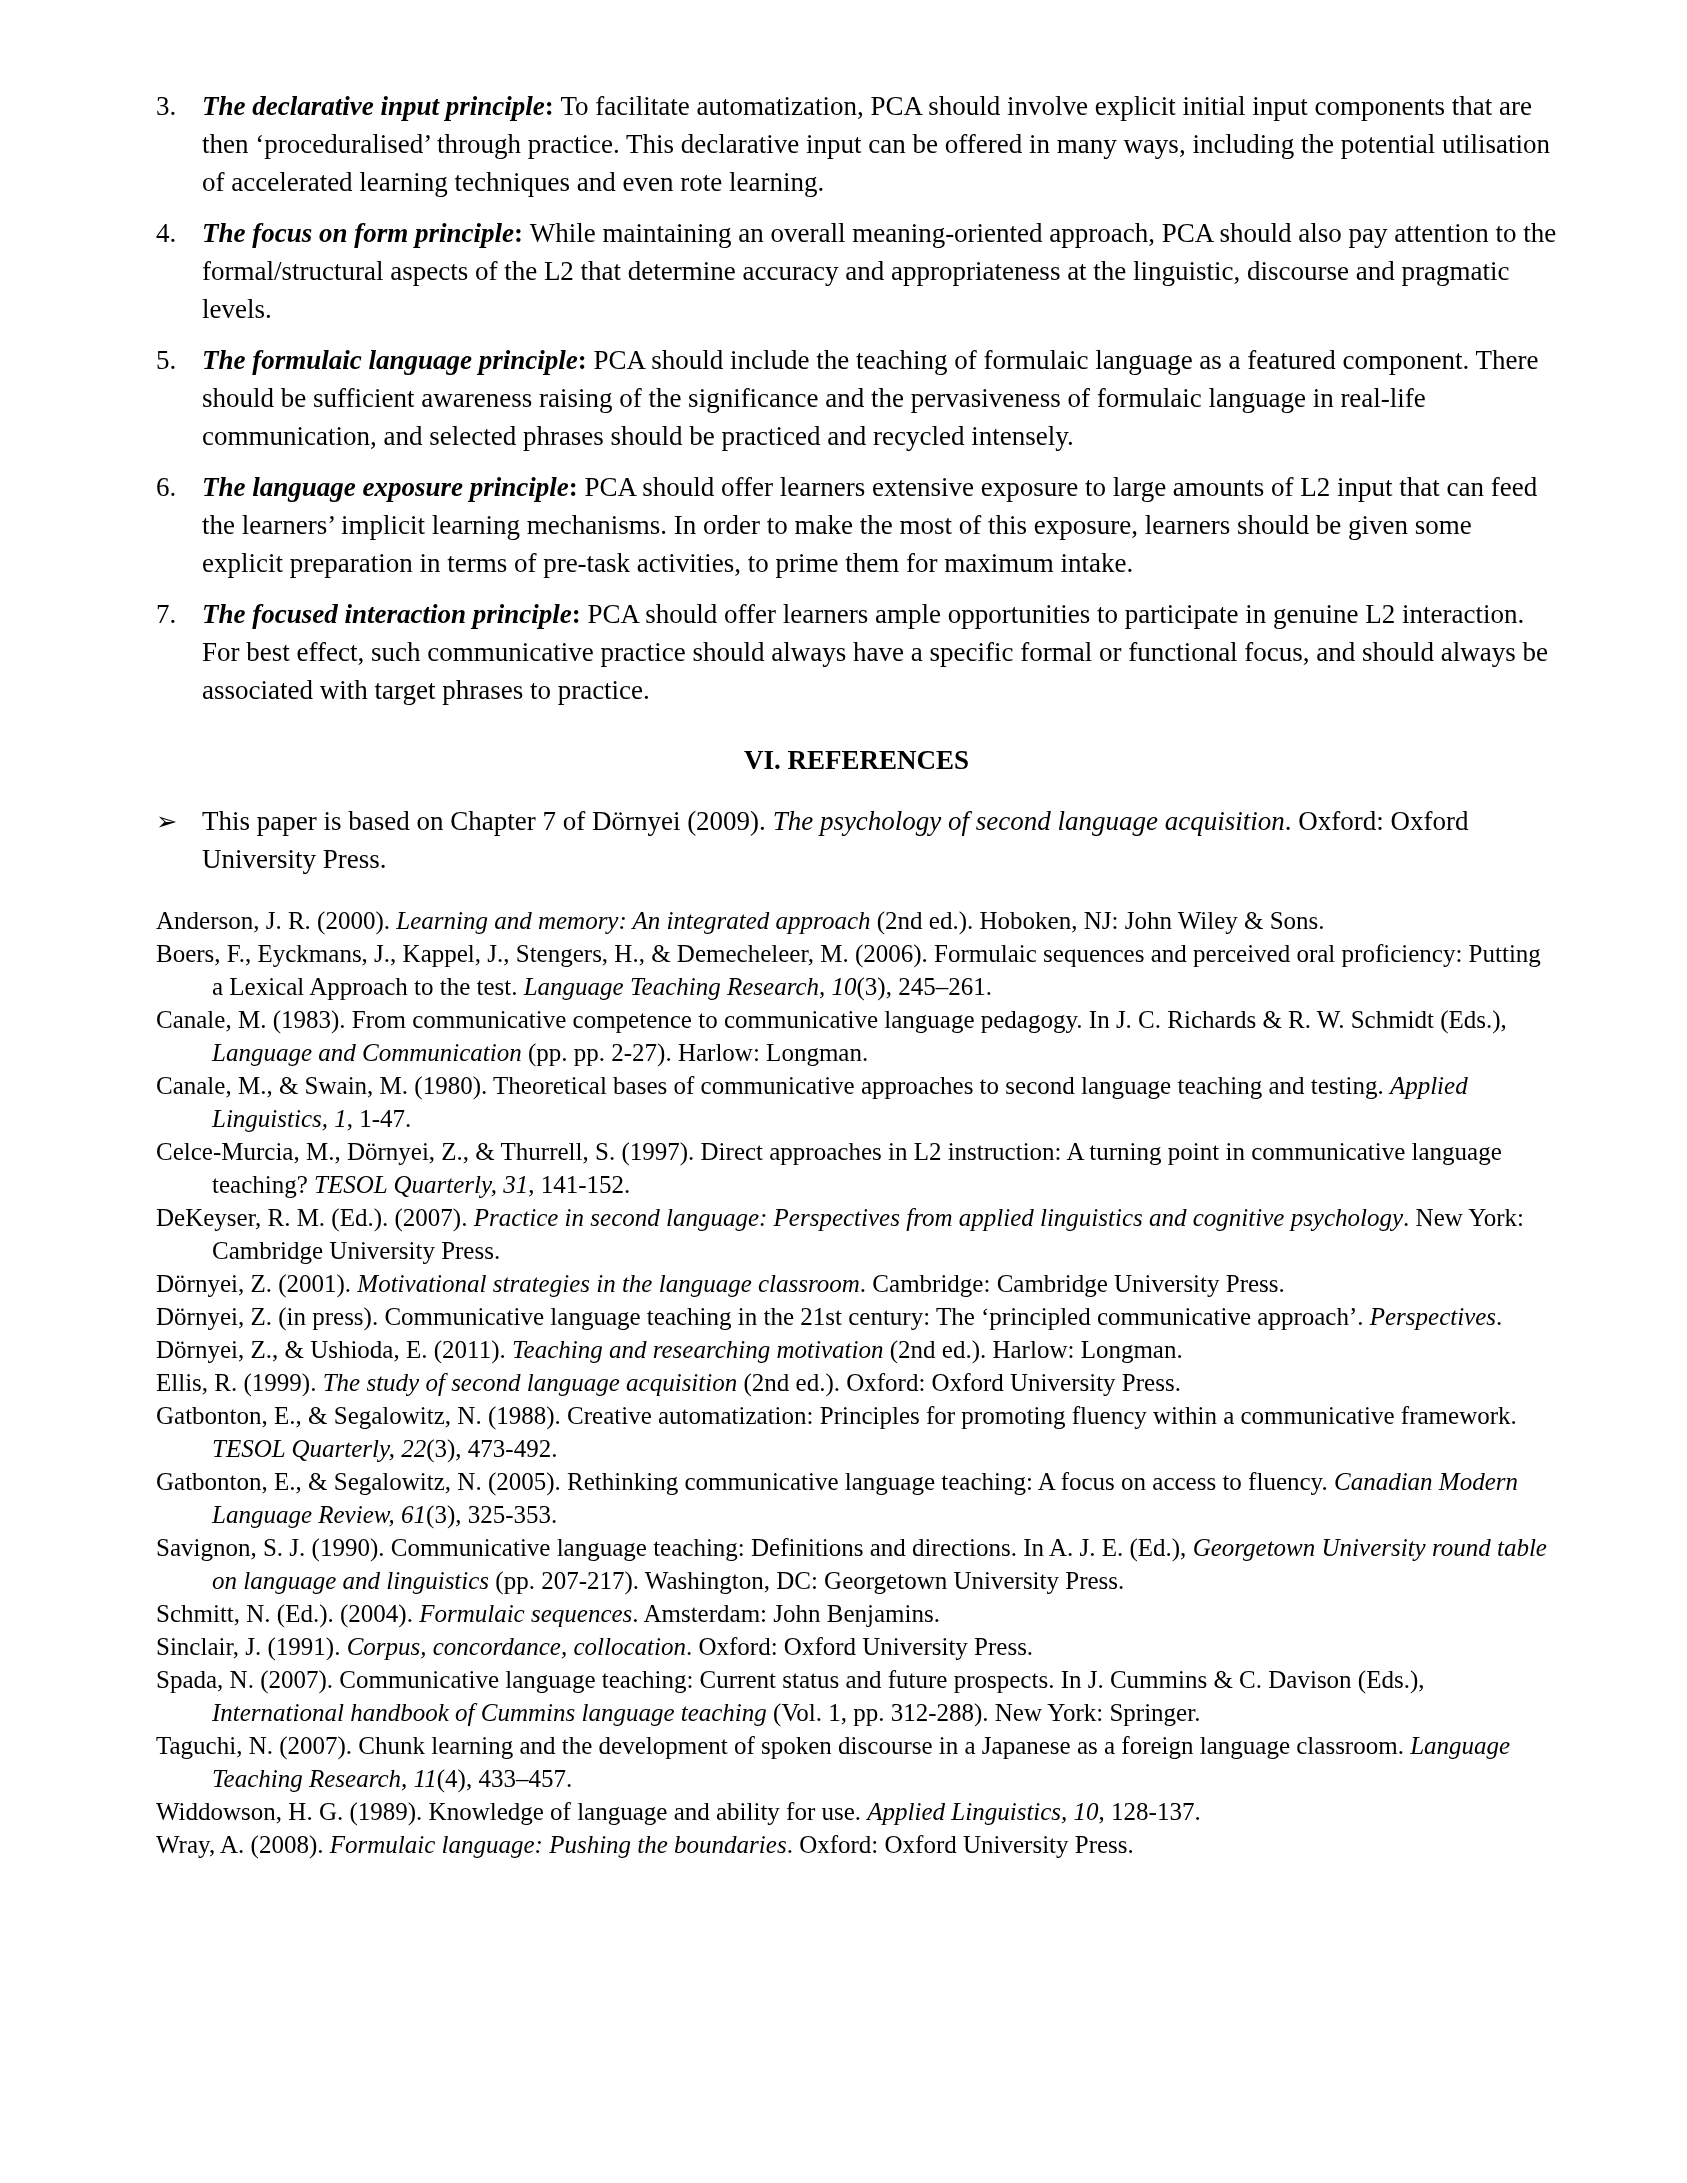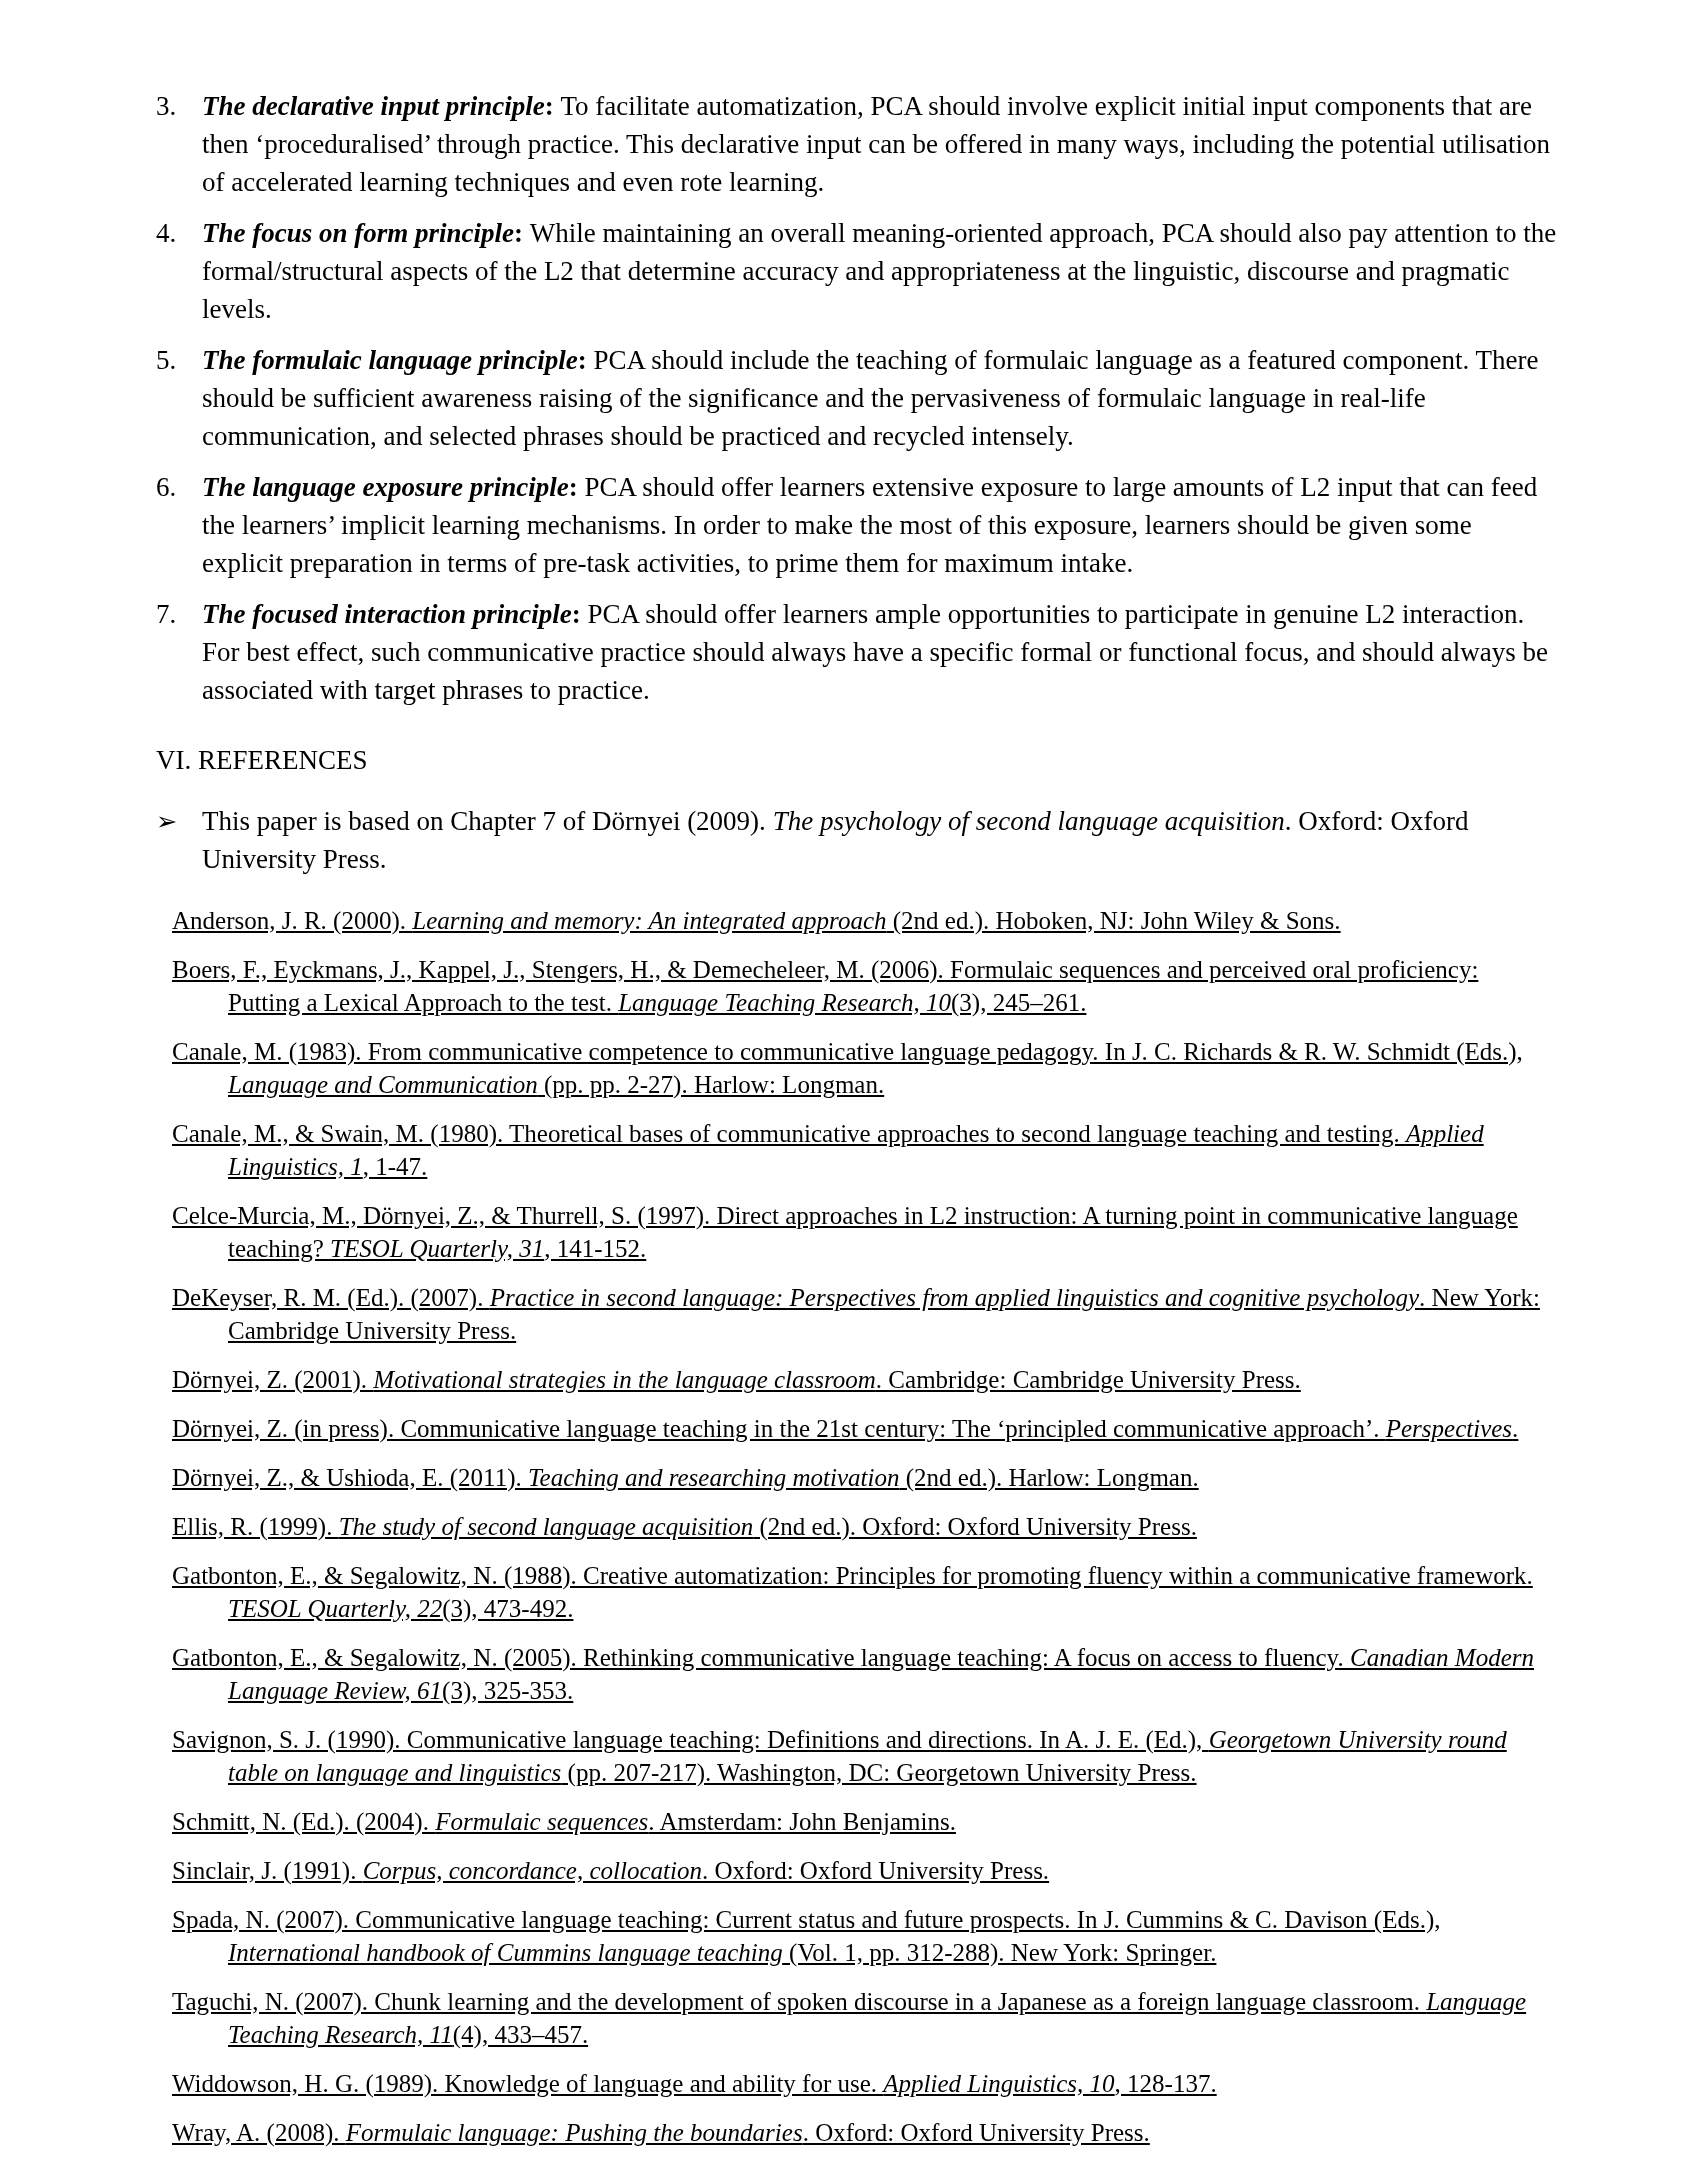--- a/index.html
+++ b/index.html
@@ -45,21 +45,22 @@
     font-style: italic;
   }
   .pcolon {
     font-weight: bold;
   }
   
   .refs-heading {
     margin: 32px 0 0 0;
     font-size: 27px;
     line-height: 38px;
-    font-weight: normal;
+    font-weight: bold;
+    text-align: center;
   }
   
   .note {
     position: relative;
     margin: 23px 0 0 0;
     padding-left: 46px;
     font-size: 27px;
     line-height: 38px;
   }
   .note .marker {
@@ -68,24 +69,23 @@
     top: 0.8px;
     font-size: 25.5px;
   }
   
   .references {
     margin-top: 25.5px;
     font-size: 25px;
     line-height: 33px;
   }
   .ref {
-    margin: 16px;
+    margin: 0;
     padding-left: 56px;
     text-indent: -56px;
-    text-decoration: underline;
   }
   .it {
     font-style: italic;
   }
 </style>
 </head>
 <body>
 
 <div class="page">
   <div class="content">

